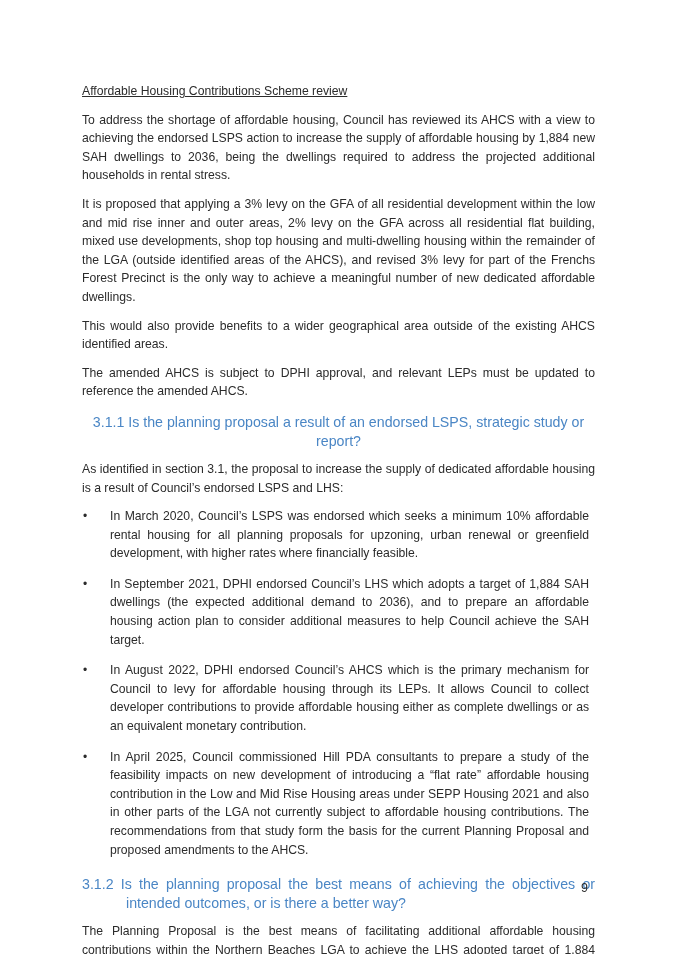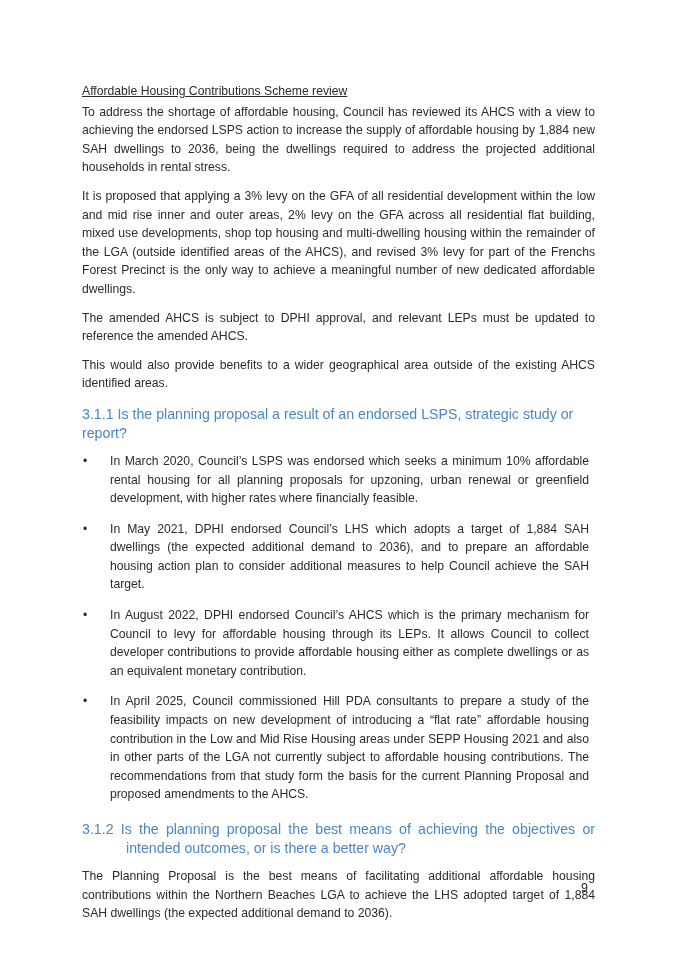--- a/index.html
+++ b/index.html
@@ -1,48 +1,49 @@
 <!DOCTYPE html>
 <html><head>
   <meta charset="utf-8">
   <style>
     html, body { margin: 0; padding: 0; background: #ffffff; }
     body { width: 675px; height: 954px; position: relative; overflow: hidden;
       font-family: "Liberation Sans", sans-serif; color: #2b2b2b; }
     .page { position: absolute; left: 82px; top: 82px; width: 513px; }
     p { margin: 0 0 10px 0; font-size: 12.2px; line-height: 18.6px; text-align: justify; }
-    .title { text-decoration: underline; margin-bottom: 2px; text-align: left; }
-    h3 { font-weight: normal; color: #4a86c5; font-size: 14.2px; line-height: 19px; margin: 12px 0 9px 0; }
+    .title { text-decoration: underline; margin-bottom: 10px; text-align: left; }
+    h3 { font-weight: normal; color: #4a86c5; font-size: 14.2px; line-height: 19px; margin: 12px 0 9px 0; text-align: center; }
     h3.hang { padding-left: 44px; text-indent: -44px; text-align: justify; margin-top: 16px; }
     ul { list-style: none; margin: 0; padding: 0; }
     li { position: relative; padding-left: 22px; margin-bottom: 12px; }
     li p { margin: 6px; }
     .bullet { position: absolute; left: 1px; top: 0; font-size: 12px; line-height: 18.6px; }
     .pagenum { position: absolute; left: 581px; top: 881px; font-size: 12.5px; }
   </style>
 </head>
 <body>
 
 <div class="page">
   <p class="title">Affordable Housing Contributions Scheme review</p>
   <p>To address the shortage of affordable housing, Council has reviewed its AHCS with a view to achieving the endorsed LSPS action to increase the supply of affordable housing by 1,884 new SAH dwellings to 2036, being the dwellings required to address the projected additional households in rental stress.</p>
   <p>It is proposed that applying a 3% levy on the GFA of all residential development within the low and mid rise inner and outer areas, 2% levy on the GFA across all residential flat building, mixed use developments, shop top housing and multi-dwelling housing within the remainder of the LGA (outside identified areas of the AHCS), and revised 3% levy for part of the Frenchs Forest Precinct is the only way to achieve a meaningful number of new dedicated affordable dwellings.</p>
+  <p>This would also provide benefits to a wider geographical area outside of the existing AHCS identified areas.</p>
   <p>The amended AHCS is subject to DPHI approval, and relevant LEPs must be updated to reference the amended AHCS.</p>
-  <p>This would also provide benefits to a wider geographical area outside of the existing AHCS identified areas.</p>
 
   <h3 style="color: rgb(74, 134, 197);">3.1.1 Is the planning proposal a result of an endorsed LSPS, strategic study or report?</h3>
+  <p>As identified in section 3.1, the proposal to increase the supply of dedicated affordable housing is a result of Council’s endorsed LSPS and LHS:</p>
 
   <ul>
     <li>
       <span class="bullet">•</span>
       <p>In March 2020, Council’s LSPS was endorsed which seeks a minimum 10% affordable rental housing for all planning proposals for upzoning, urban renewal or greenfield development, with higher rates where financially feasible.</p>
     </li>
     <li>
       <span class="bullet">•</span>
-      <p>In May 2021, DPHI endorsed Council’s LHS which adopts a target of 1,884 SAH dwellings (the expected additional demand to 2036), and to prepare an affordable housing action plan to consider additional measures to help Council achieve the SAH target.</p>
+      <p>In September 2021, DPHI endorsed Council’s LHS which adopts a target of 1,884 SAH dwellings (the expected additional demand to 2036), and to prepare an affordable housing action plan to consider additional measures to help Council achieve the SAH target.</p>
     </li>
     <li>
       <span class="bullet">•</span>
       <p>In August 2022, DPHI endorsed Council’s AHCS which is the primary mechanism for Council to levy for affordable housing through its LEPs. It allows Council to collect developer contributions to provide affordable housing either as complete dwellings or as an equivalent monetary contribution.</p>
     </li>
     <li>
       <span class="bullet">•</span>
       <p>In April 2025, Council commissioned Hill PDA consultants to prepare a study of the feasibility impacts on new development of introducing a “flat rate” affordable housing contribution in the Low and Mid Rise Housing areas under SEPP Housing 2021 and also in other parts of the LGA not currently subject to affordable housing contributions. The recommendations from that study form the basis for the current Planning Proposal and proposed amendments to the AHCS.</p>
     </li>
   </ul>

